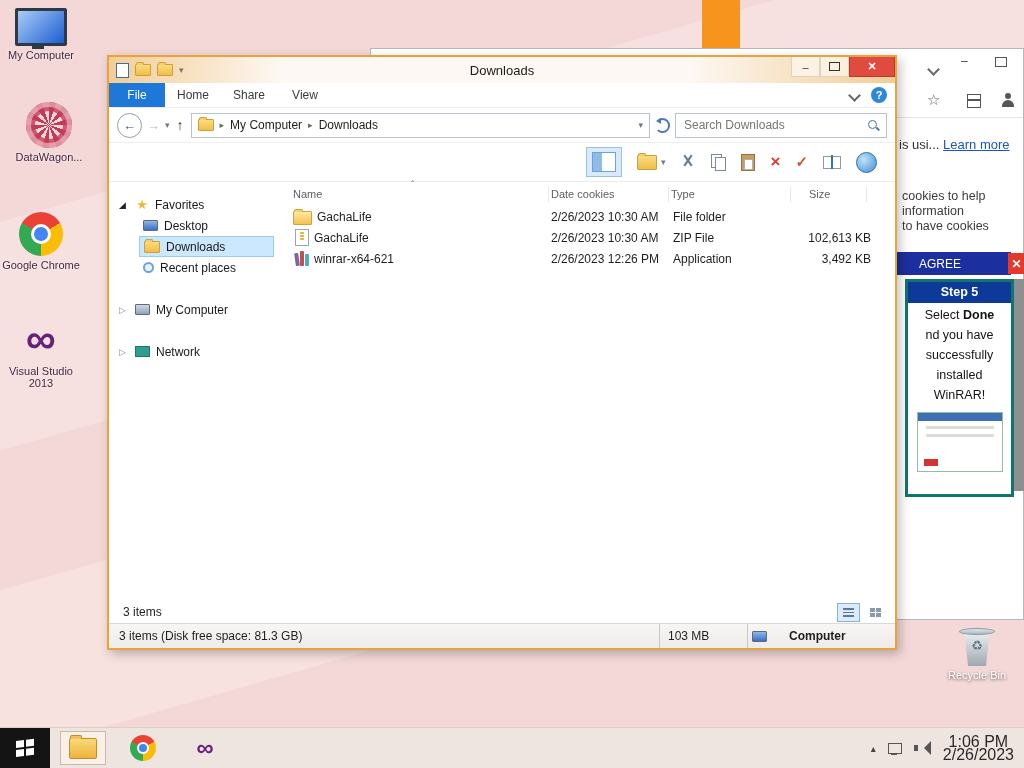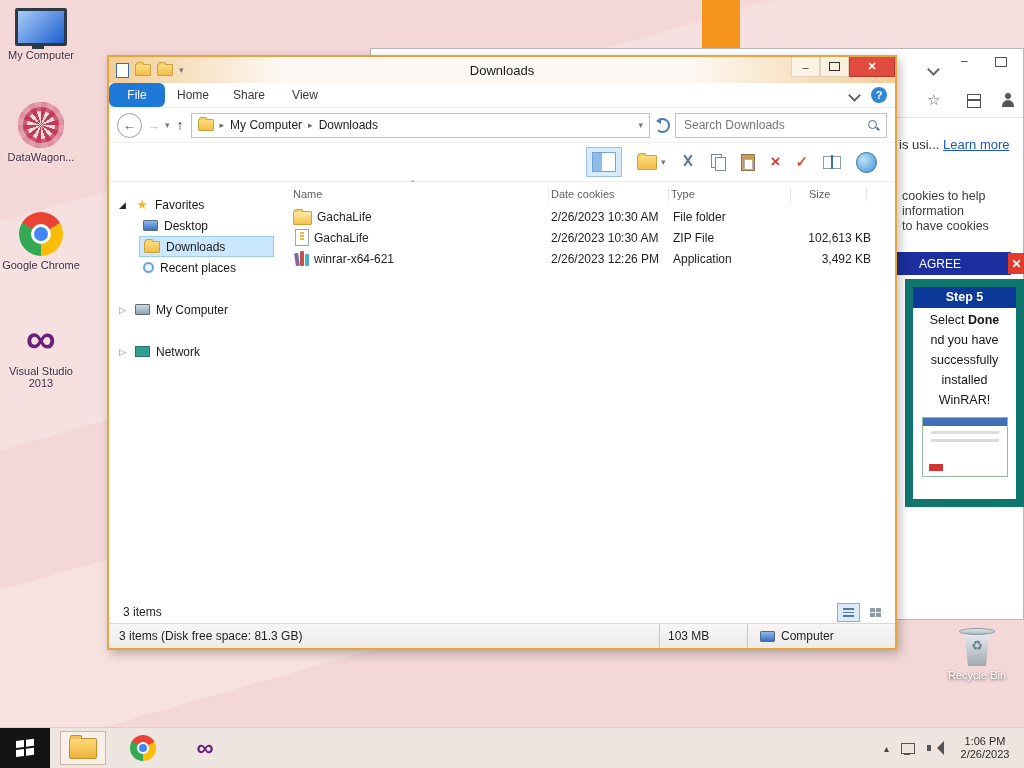--- a/index.html
+++ b/index.html
@@ -52,21 +52,21 @@
   .b-person::before{content:"";position:absolute;left:4px;top:0;width:6px;height:6px;border-radius:50%;background:#555;}
   .b-person::after{content:"";position:absolute;left:1px;top:7px;width:12px;height:7px;border-radius:6px 6px 0 0;background:#555;}
   .b-snippet{position:absolute;top:88px;left:528px;font-size:13px;color:#333;white-space:nowrap;}
   .b-link{color:#1a56c4;text-decoration:underline;cursor:pointer;}
   .b-cookies{position:absolute;top:140px;left:531px;font-size:12.5px;color:#3c3c3c;line-height:15px;}
   .b-agree{position:absolute;top:203px;left:498px;width:142px;height:23px;background:#1c2f9e;color:#fff;
     font-weight:normal;font-size:12px;display:flex;align-items:center;justify-content:center;cursor:pointer;}
   .b-closex{position:absolute;top:204px;left:637px;width:17px;height:21px;background:#e23b2e;color:#fff;
     font-size:12px;font-weight:bold;display:flex;align-items:center;justify-content:center;cursor:pointer;}
   .b-gray{position:absolute;top:230px;left:643px;width:11px;height:212px;background:#8f8f8f;}
-  .b-step{position:absolute;top:230px;left:534px;width:103px;height:212px;border:8px solid #0f766e;
+  .b-step{position:absolute;top:230px;left:534px;width:103px;height:212px;border:3px solid #0f766e;
     background:#fff;box-sizing:content-box;}
   .b-step-head{height:21px;background:#0d3a99;color:#fff;font-weight:bold;font-size:12.5px;
     text-align:center;line-height:21px;}
   .b-step-body{font-size:12.5px;color:#141414;text-align:center;line-height:20px;padding-top:2px;}
   .b-thumb{width:84px;height:58px;margin:7px auto 0;border:1px solid #8fbf9f;background:#fff;position:relative;}
   .b-thumb-top{height:8px;background:#3f6fb5;}
   .b-thumb-line{height:3px;background:#dcdcdc;margin:5px 8px 0;}
   .b-thumb-btn{position:absolute;left:6px;bottom:5px;width:14px;height:7px;background:#d23333;}
   
   .explorer{position:absolute;left:107px;top:55px;width:790px;height:595px;background:#fff;
@@ -81,21 +81,21 @@
   .mini-folder::before{content:"";position:absolute;top:-3px;left:0;width:6px;height:2px;background:#f6cf68;
     border:1px solid #c9a23c;border-bottom:none;border-radius:2px 2px 0 0;}
   .win-title{position:absolute;left:0;right:0;text-align:center;font-size:13px;color:#1a1a1a;}
   .caps{position:absolute;right:0;top:0;display:flex;z-index:1;}
   .cap{width:27px;height:19px;display:flex;align-items:center;justify-content:center;
     border:1px solid #e0d2bb;border-top:none;background:rgba(255,255,255,0.6);font-size:11px;color:#333;cursor:pointer;}
   .cap-sq{width:9px;height:7px;border:1px solid #333;}
   .cap-close{width:44px;background:#e04a3f;border-color:#b53a31;color:#fff;font-weight:bold;}
   .ribbon{height:24px;background:#fff;display:flex;align-items:stretch;position:relative;flex:none;
     border-bottom:1px solid #ededed;}
-  .rtab{width:56px;display:flex;align-items:center;justify-content:center;font-size:12px;color:#3b3b3b;cursor:pointer;border-radius:6px;}
+  .rtab{width:56px;display:flex;align-items:center;justify-content:center;font-size:12px;color:#3b3b3b;cursor:pointer;}
   .rtab-file{background:#1e78d7;color:#fff;}
   .ribbon-right{position:absolute;right:8px;top:0;height:24px;display:flex;align-items:center;gap:12px;}
   .help-q{width:16px;height:16px;border-radius:50%;background:#2f87d8;color:#fff;font-size:11px;font-weight:bold;
     display:flex;align-items:center;justify-content:center;cursor:pointer;}
   .addr{height:34px;display:flex;align-items:center;gap:5px;padding:0 8px;border-bottom:1px solid #efefef;flex:none;}
   .nav-circ{width:23px;height:23px;border-radius:50%;border:1px solid #94a0ab;display:flex;align-items:center;
     justify-content:center;font-size:13px;color:#2b579a;cursor:pointer;flex:none;}
   .fwd{color:#b9b9b9;font-size:13px;cursor:pointer;}
   .tiny-chev{font-size:9px;color:#777;cursor:pointer;}
   .up-arrow{font-size:14px;color:#333;cursor:pointer;margin:0 2px;}
@@ -181,21 +181,21 @@
   .vico-lines{width:11px;height:9px;background:repeating-linear-gradient(#5a7a9a 0 1.5px,transparent 1.5px 3.5px);}
   .vico-grid{width:11px;height:9px;background:
     linear-gradient(#8a9aa8,#8a9aa8) 0 0/5px 4px no-repeat,
     linear-gradient(#8a9aa8,#8a9aa8) 6px 0/5px 4px no-repeat,
     linear-gradient(#8a9aa8,#8a9aa8) 0 5px/5px 4px no-repeat,
     linear-gradient(#8a9aa8,#8a9aa8) 6px 5px/5px 4px no-repeat;}
   .status2{height:24px;border-top:1px solid #d9d9d9;background:linear-gradient(#f7f6f5,#eeecea);
     display:flex;align-items:center;flex:none;font-size:12px;}
   .s2-left{flex:1;padding-left:10px;}
   .s2-size{width:88px;border-left:1px solid #c8c8c8;height:100%;display:flex;align-items:center;padding-left:8px;box-sizing:border-box;}
-  .s2-loc{width:148px;border-left:1px solid #c8c8c8;height:100%;display:flex;align-items:center;gap:6px;padding-left:12px;box-sizing:border-box;}
+  .s2-loc{width:148px;border-left:1px solid #c8c8c8;height:100%;display:flex;align-items:center;gap:22px;padding-left:4px;box-sizing:border-box;font-weight:bold;}
   
   .taskbar{position:absolute;left:0;bottom:0;width:1024px;height:40px;background:#efe5e0;
     border-top:1px solid #dccfc8;display:flex;align-items:stretch;z-index:10;}
   .start{width:50px;background:#141414;display:flex;align-items:center;justify-content:center;cursor:pointer;}
   .win-logo{display:grid;grid-template-columns:8px 8px;grid-template-rows:7px 7px;gap:1.5px;transform:skewY(-7deg);}
   .win-logo i{background:#fff;display:block;}
   .tb-btn{width:46px;display:flex;align-items:center;justify-content:center;cursor:pointer;align-self:center;height:34px;}
   .tb-active{background:#faf0ea;border:1px solid #cdb8ac;box-sizing:border-box;}
   .tb-folder{width:26px;height:19px;background:linear-gradient(#fbd978,#eeb23e);border:1px solid #c08f2a;
     border-radius:2px;position:relative;}
@@ -205,36 +205,36 @@
   .chrome-sm::before{width:12px;height:12px;margin:-6px 0 0 -6px;}
   .chrome-sm::after{width:8px;height:8px;margin:-4px 0 0 -4px;}
   .vs-sm{font-size:24px;color:#68217a;font-weight:bold;line-height:26px;}
   .tray{margin-left:auto;display:flex;align-items:center;gap:12px;padding-right:10px;}
   .tray-up{font-size:10px;color:#444;cursor:pointer;}
   .tray-net{width:12px;height:9px;border:1.5px solid #555;position:relative;cursor:pointer;}
   .tray-net::after{content:"";position:absolute;left:2px;top:9px;width:6px;height:2px;background:#555;}
   .tray-vol{position:relative;width:17px;height:14px;cursor:pointer;}
   .tray-vol::before{content:"";position:absolute;left:0;top:4px;width:4px;height:6px;background:#555;}
   .tray-vol::after{content:"";position:absolute;left:3px;top:0;border:7px solid transparent;border-right:7px solid #555;}
-  .clock{text-align:center;font-size:11px;color:#2a2a2a;line-height:13px;cursor:pointer;min-width:58px;}
+  .clock{text-align:center;font-size:16px;color:#2a2a2a;line-height:13px;cursor:pointer;min-width:58px;}
 </style>
 </head>
 <body>
 
 <div class="screen">
 
   <div class="wp-band"></div>
   <div class="wp-band2"></div>
   <div class="wp-orange"></div>
 
   <div class="dicon" style="left:2px;top:8px;">
     <div class="art-monitor"></div>
     <div class="lbl">My Computer</div>
   </div>
-  <div class="dicon" style="left:2px;top:102px;">
+  <div class="dicon" style="left:10px;top:102px;">
     <div class="art-dw"></div>
     <div class="lbl">DataWagon...</div>
   </div>
   <div class="dicon" style="left:2px;top:212px;">
     <div class="chrome-ball"></div>
     <div class="lbl">Google Chrome</div>
   </div>
   <div class="dicon" style="left:2px;top:316px;">
     <div class="art-vs">∞</div>
     <div class="lbl">Visual Studio 2013</div>

